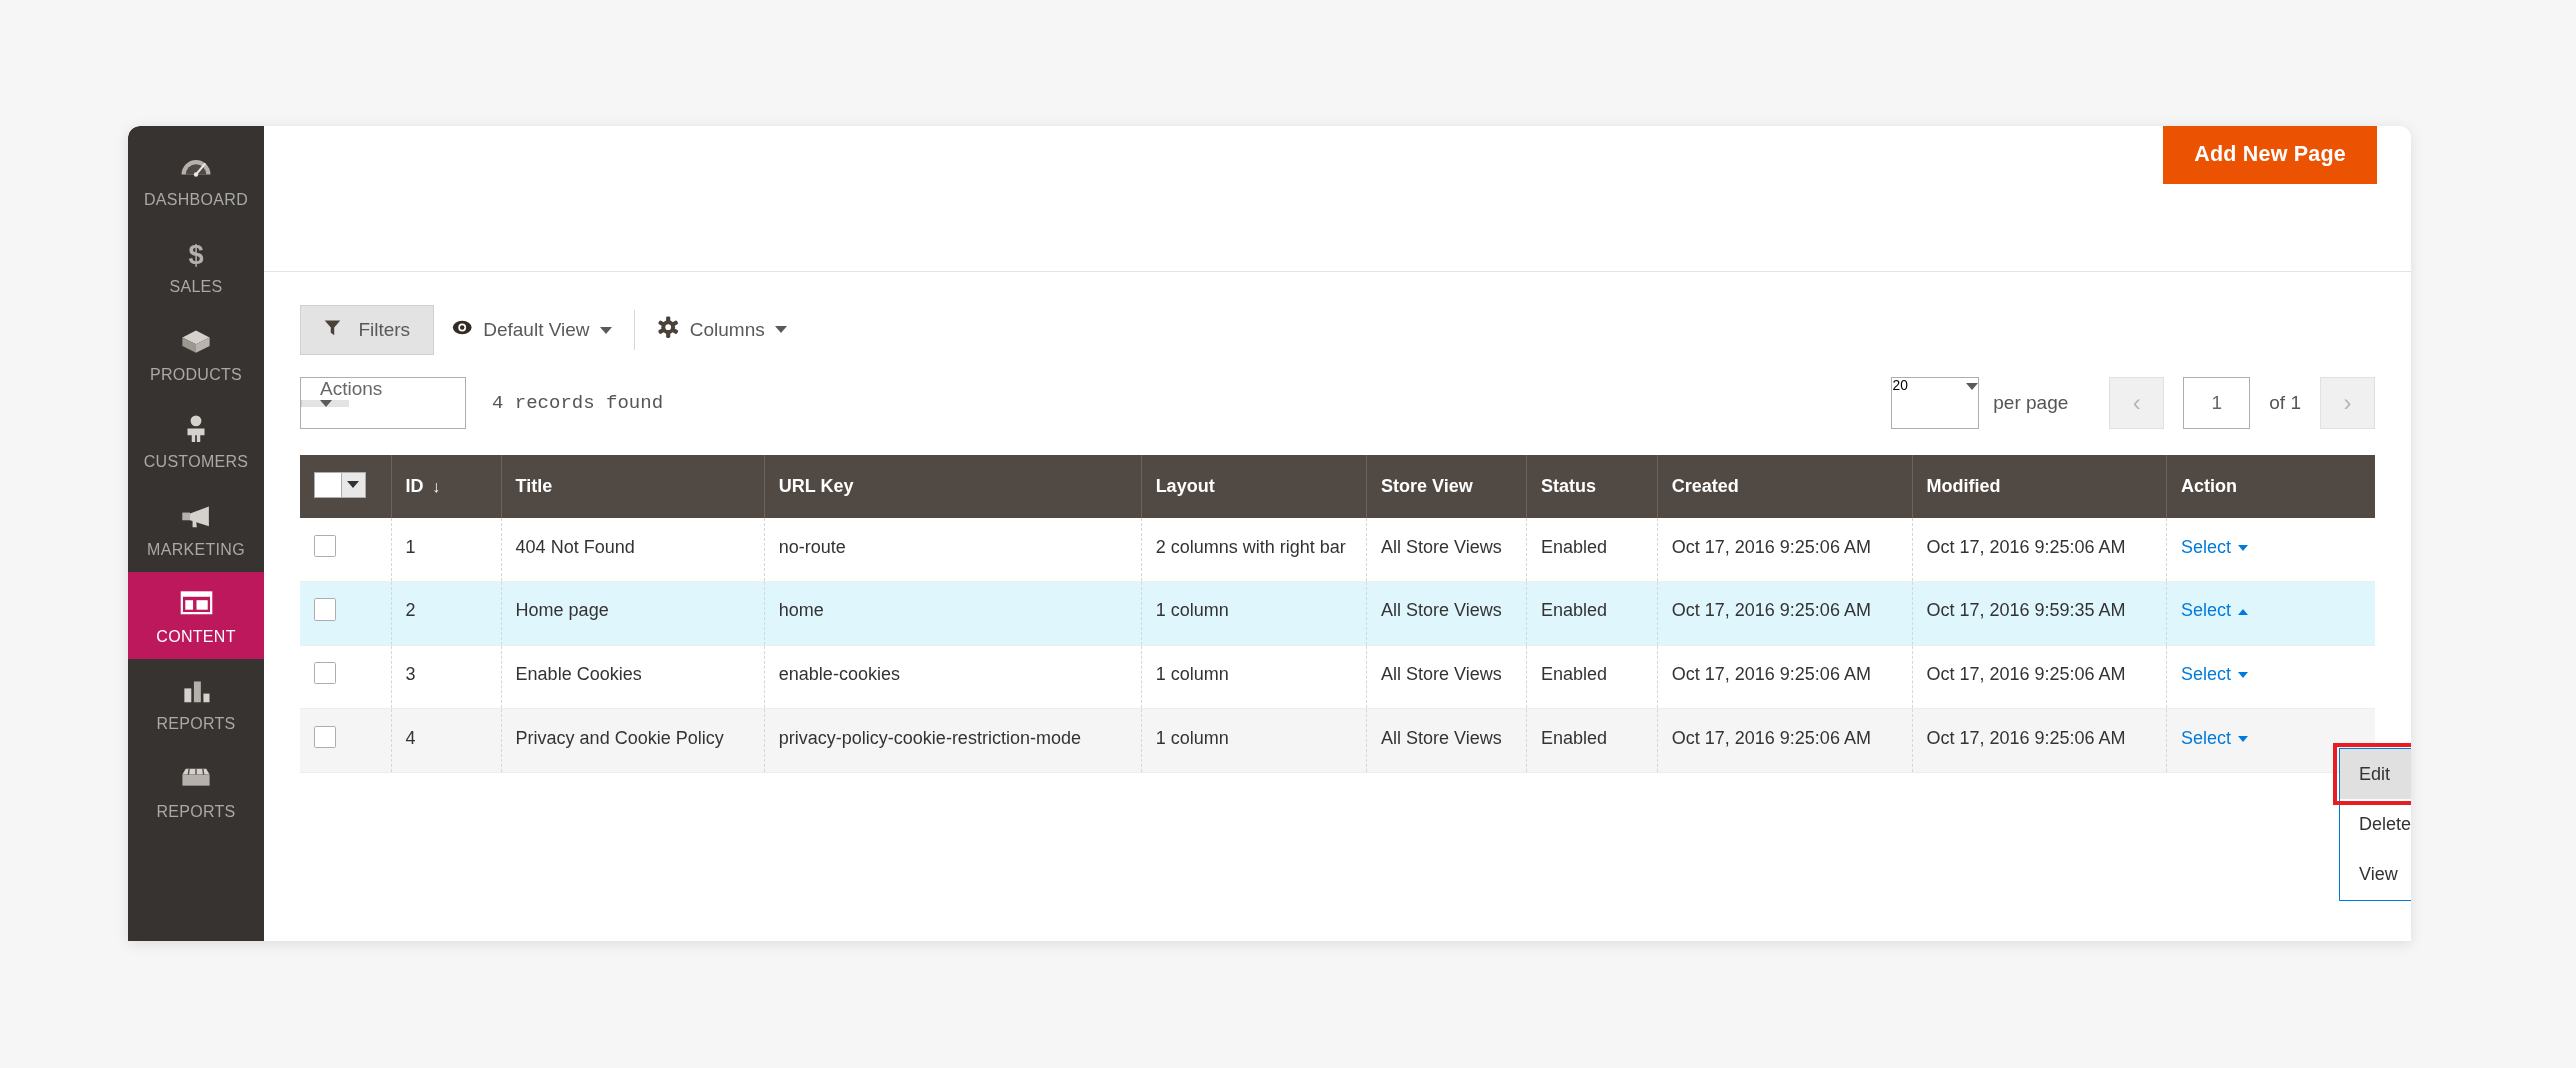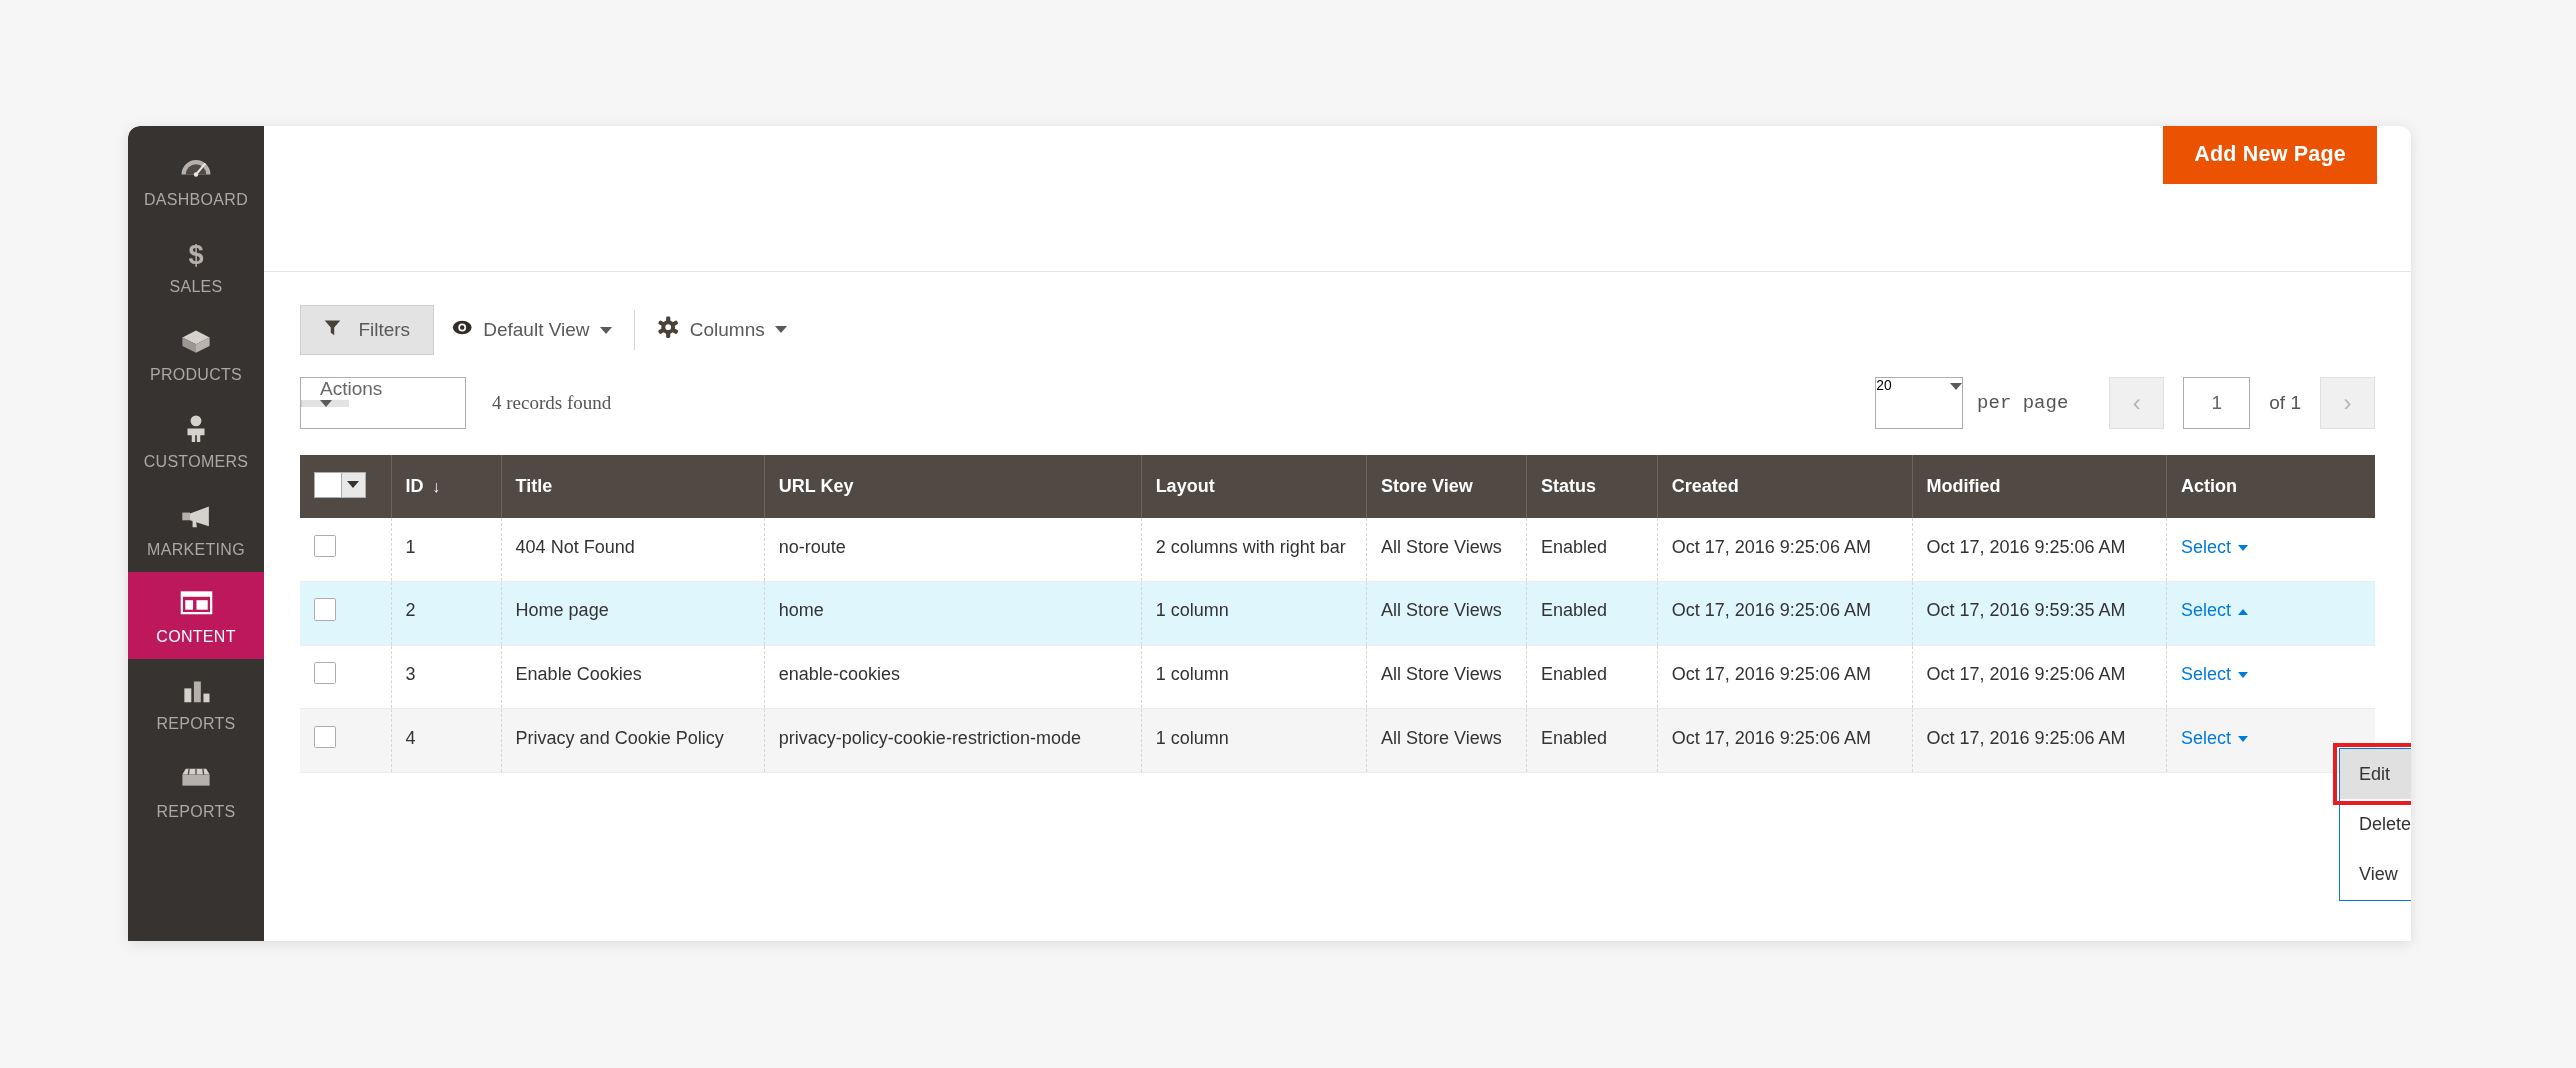--- a/index.html
+++ b/index.html
@@ -151,25 +151,25 @@
     font-size: 19px; color: #676767;
     min-width: 164px;
     font-family: "Liberation Sans", sans-serif;
   }
   .select-box .sb-arrow {
     width: 48px;
     background: #e3e3e3;
     border-left: 0.9px solid #cfcfcf;
     display: flex; align-items: center; justify-content: center;
   }
-  .records-found { font-size: 19px; color: #555; font-family: Liberation Serif, serif; }
+  .records-found { font-size: 19px; color: #555; font-family: Liberation Mono, monospace; }
   .tb2-right { display: flex; align-items: center; gap: 0; }
   .pp-select { display: flex; align-items: stretch; border: 0.9px solid #adadad; height: 52px; background: #fff; cursor: pointer; }
   .pp-select .sb-val { min-width: 74px; justify-content: flex-start; }
-  .per-page-lbl { font-size: 19px; color: #555; margin-left: 13.8px; margin-right: 41px; font-family: Liberation Mono, monospace; }
+  .per-page-lbl { font-size: 19px; color: #555; margin-left: 13.8px; margin-right: 41px; font-family: Liberation Sans, sans-serif; }
   .pg-btn {
     width: 55px; height: 52px;
     background: #f0f0f0;
     border: 0.9px solid #e0e0e0;
     display: flex; align-items: center; justify-content: center;
     cursor: pointer;
     color: #b5b5b5;
     font-size: 24px;
     font-family: "Liberation Sans", sans-serif;
   }

